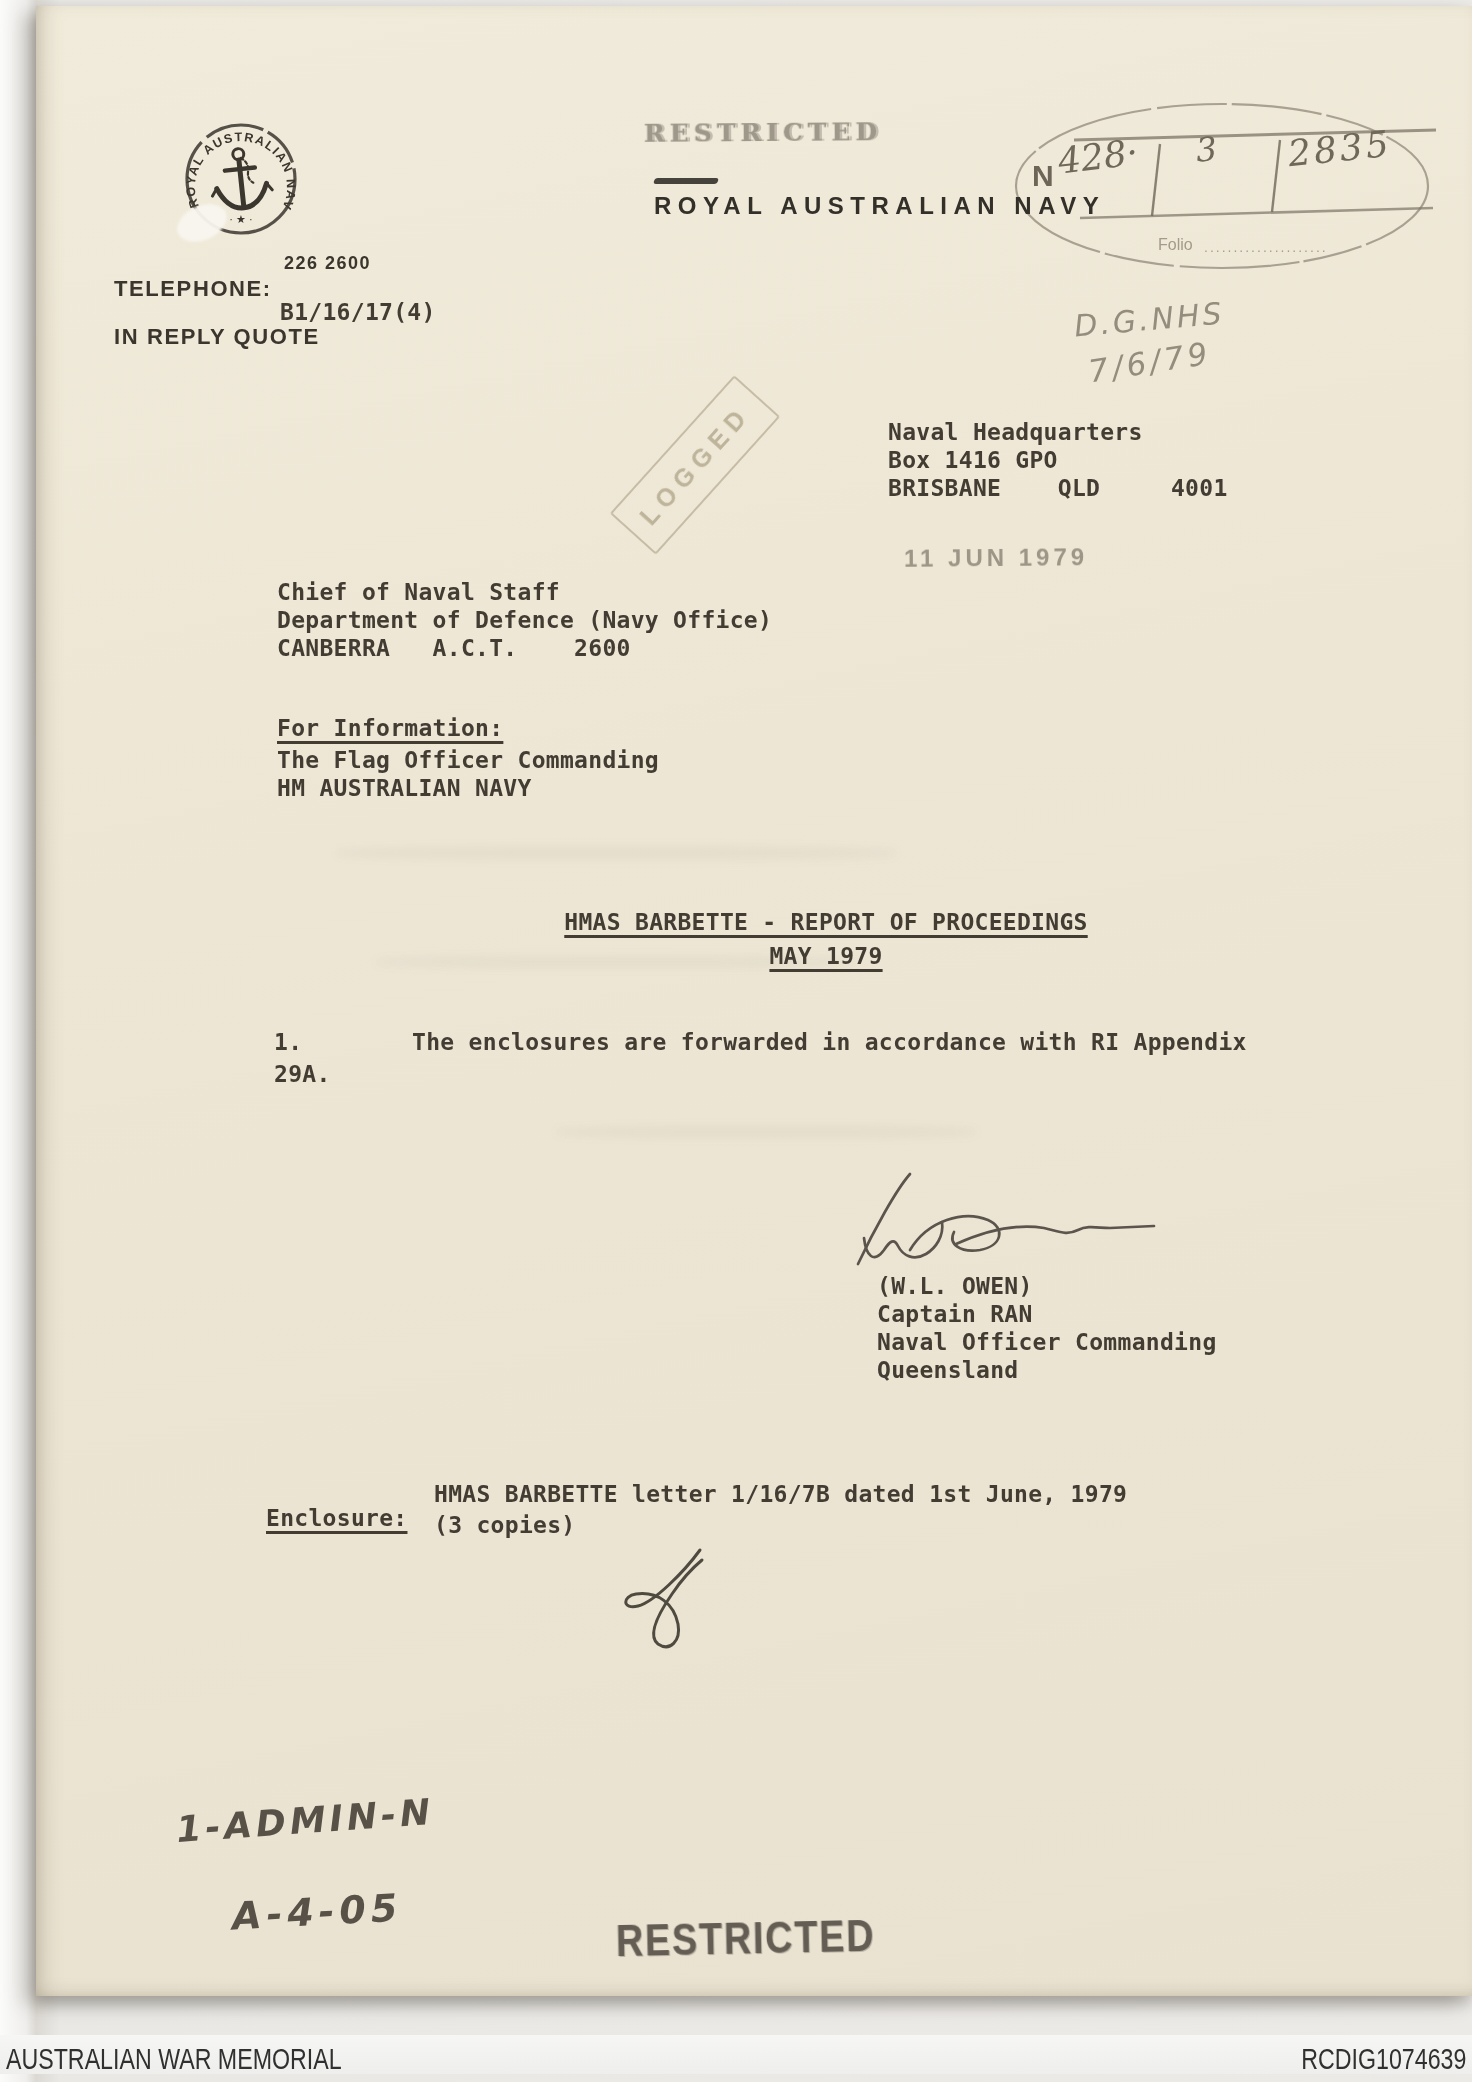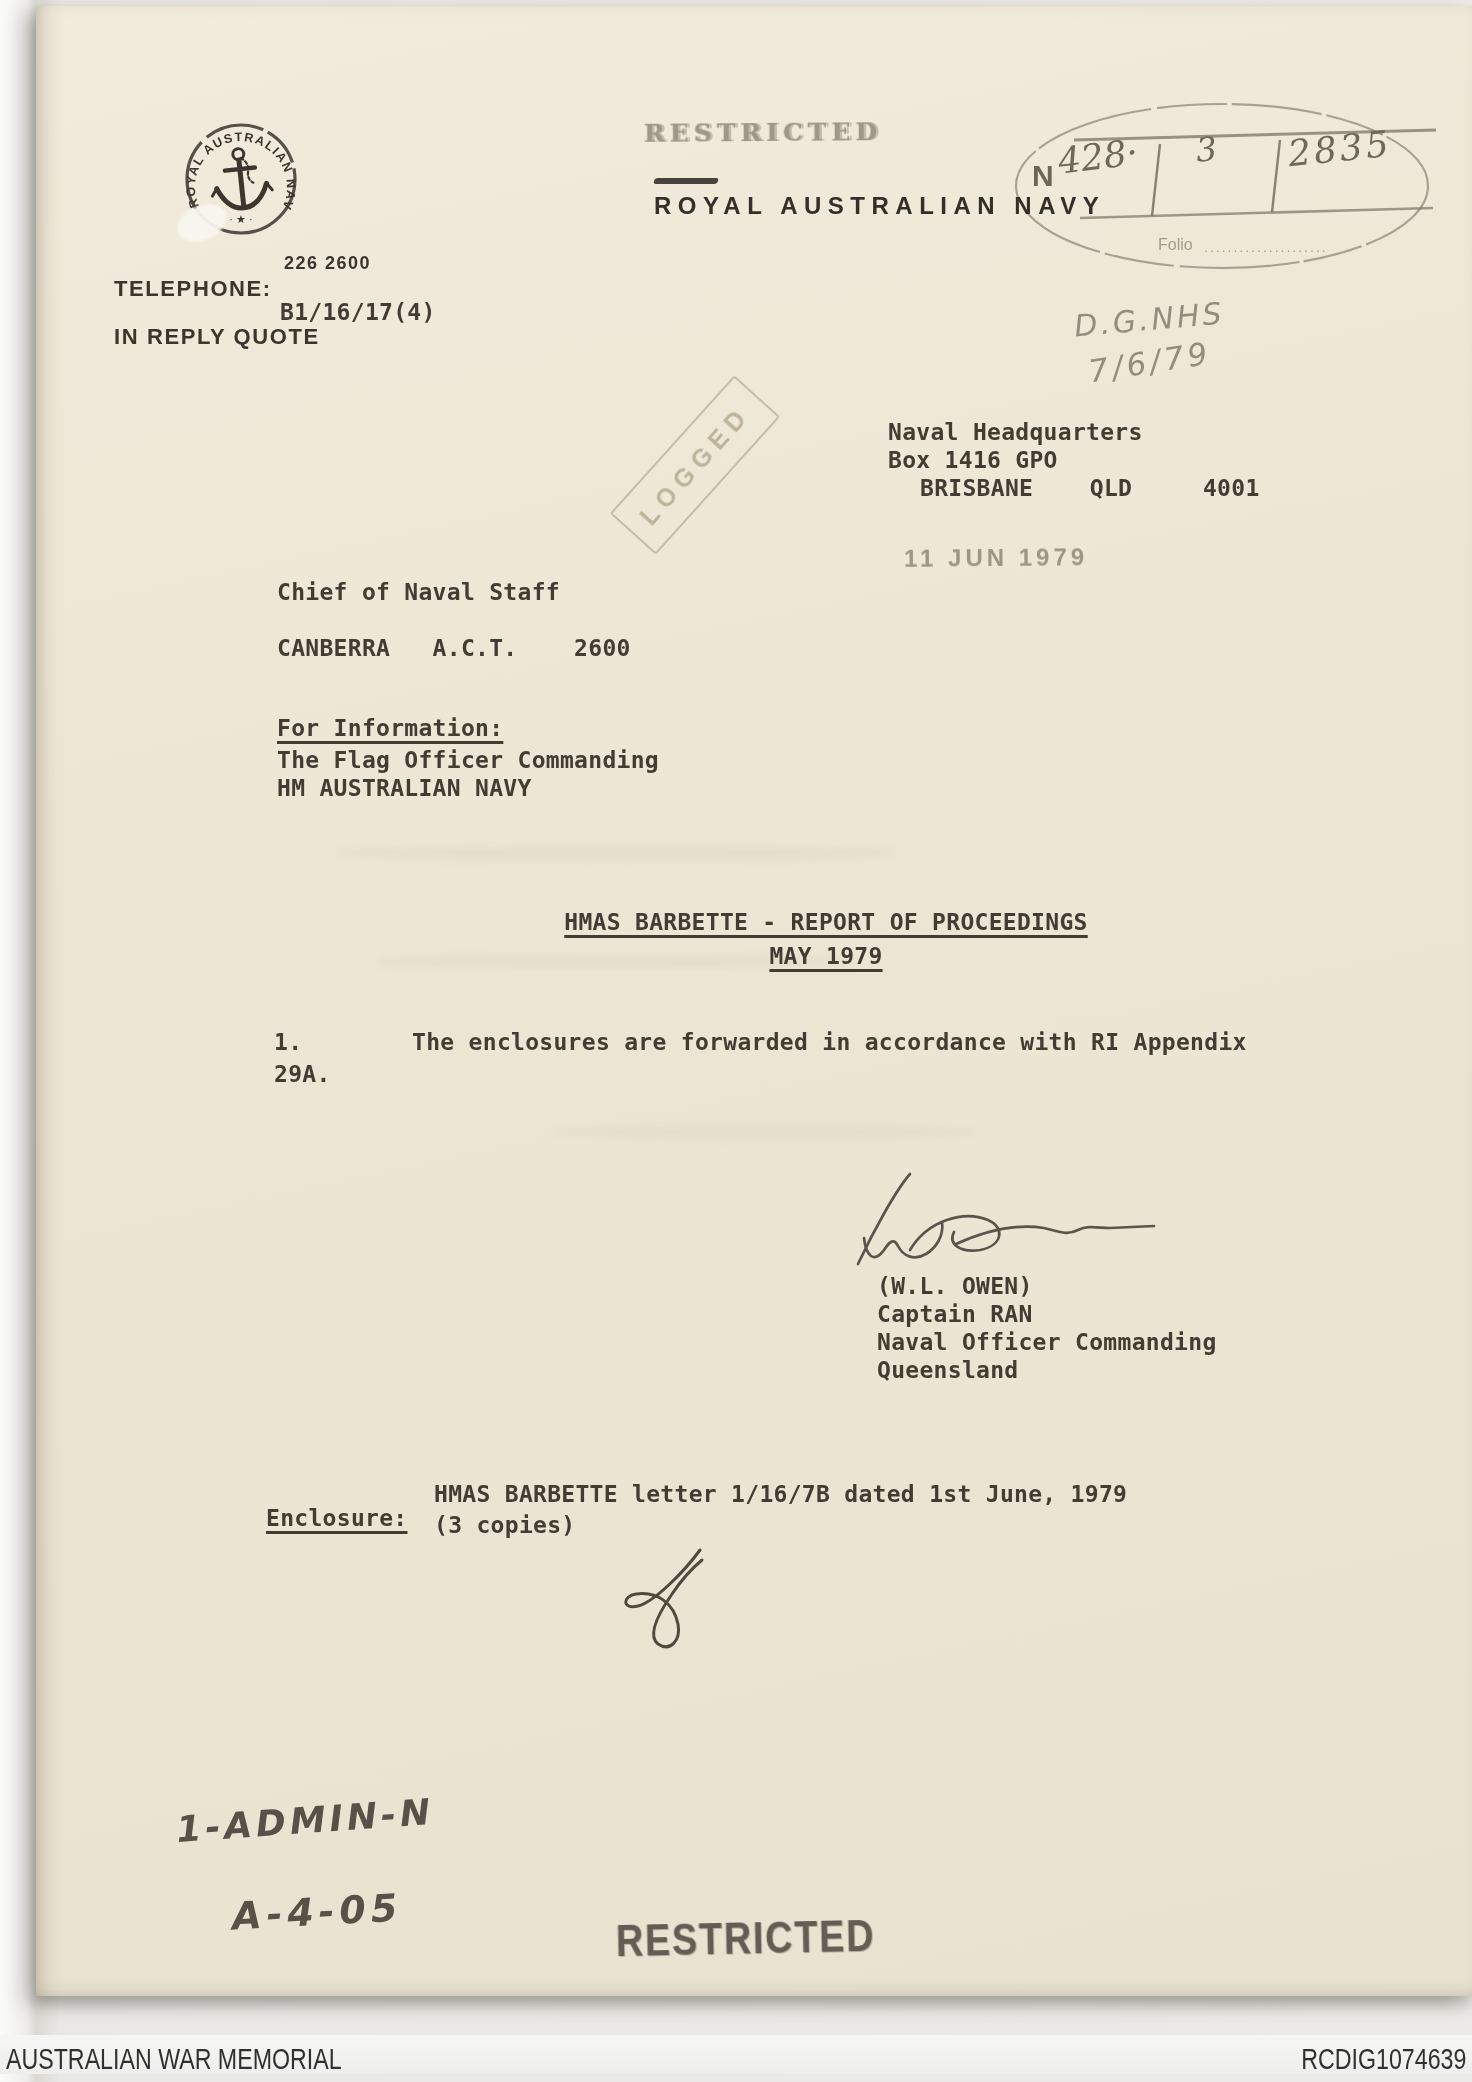--- a/index.html
+++ b/index.html
@@ -136,27 +136,28 @@
   <div class="abs hand-pencil" style="left:1038px; top:296px; font-size:30px; letter-spacing:3px; transform:rotate(-5deg);">D.G.NHS</div>
   <div class="abs hand-pencil" style="left:1052px; top:338px; font-size:31px; letter-spacing:4px; transform:rotate(-9deg);">7/6/79</div>
 
   <div class="abs ph-label" style="left:78px; top:250px;">TELEPHONE:</div>
   <div class="abs ph-value" style="left:248px; top:247px;">226 2600</div>
   <div class="abs ph-label" style="left:78px; top:298px;">IN REPLY QUOTE</div>
   <div class="abs tw" style="left:244px; top:292px;">B1/16/17(4)</div>
 
   <div class="abs tw" style="left:852px; top:412px;">Naval Headquarters</div>
   <div class="abs tw" style="left:852px; top:440px;">Box 1416 GPO</div>
-  <div class="abs tw" style="left:852px; top:468px;margin-left:32px;">BRISBANE    QLD     4001</div>
+  <div class="abs tw" style="left:852px; top:468px;">BRISBANE    QLD     4001</div>
 
   <div class="abs stamp-logged" style="left:566px; top:428px;">LOGGED</div>
 
   <div class="abs stamp-date" style="left:868px; top:538px;">11 JUN 1979</div>
 
   <div class="abs tw" style="left:241px; top:572px;">Chief of Naval Staff</div>
+  <div class="abs tw" style="left:241px; top:600px;">Department of Defence (Navy Office)</div>
   <div class="abs tw" style="left:241px; top:628px;">CANBERRA   A.C.T.    2600</div>
 
   <div class="abs tw tw-ul" style="left:241px; top:684px;">For Information:</div>
   <div class="abs tw" style="left:241px; top:740px;">The Flag Officer Commanding</div>
   <div class="abs tw" style="left:241px; top:768px;">HM AUSTRALIAN NAVY</div>
 
   <div class="abs" style="left:420px; top:878px; width:740px; text-align:center;">
     <div class="tw tw-ul" style="display:inline-block;">HMAS BARBETTE - REPORT OF PROCEEDINGS</div><br>
     <div class="tw tw-ul" style="display:inline-block; margin-top:6px;">MAY 1979</div>
   </div>

